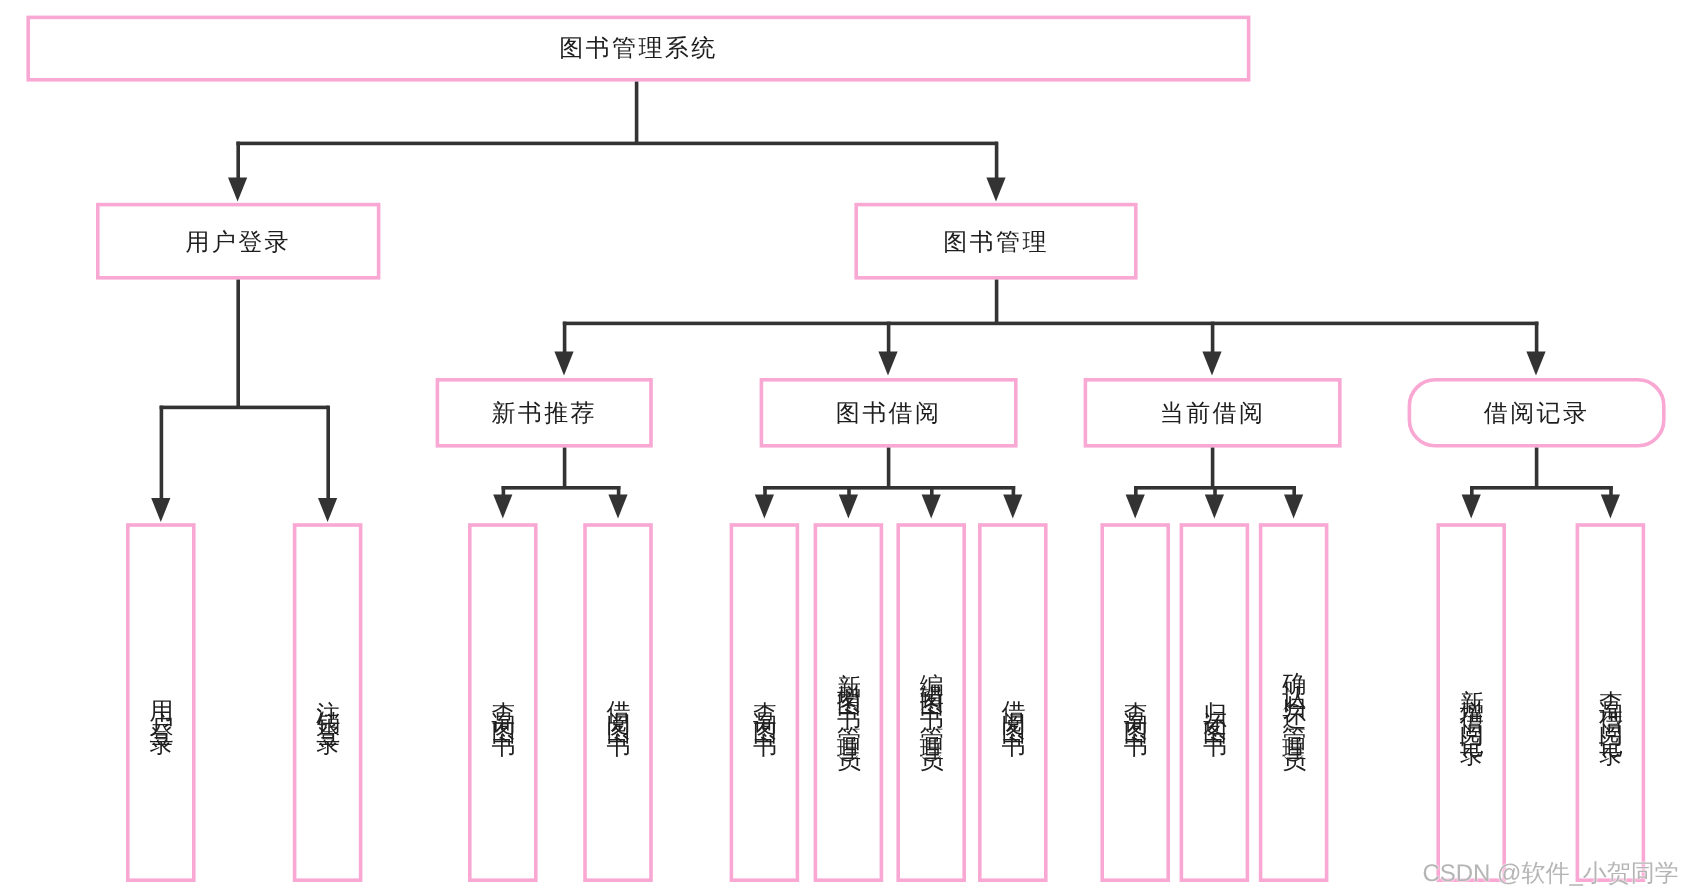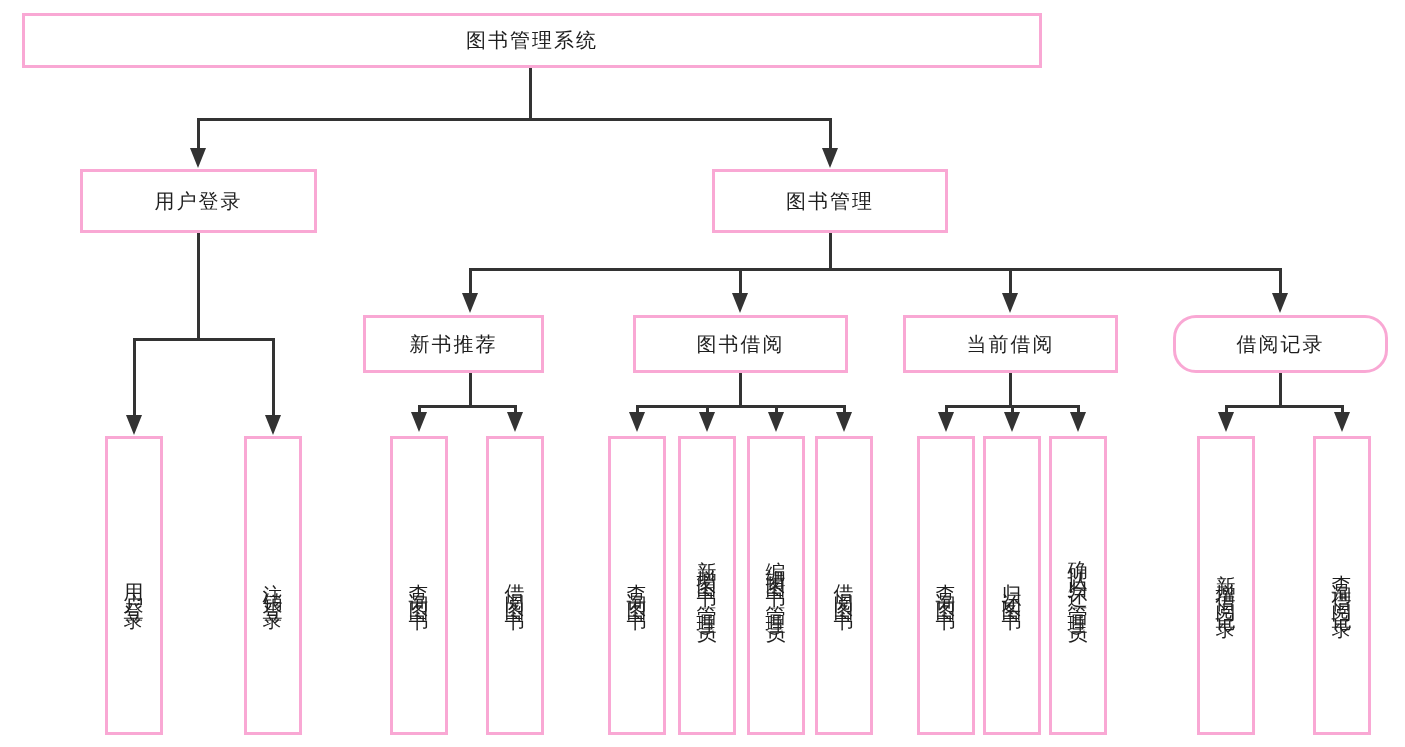--- a/index.html
+++ b/index.html
@@ -183,14 +183,15 @@
     <span class="vtext">确认归还（管理员）</span>
   </div>
 
   <div class="box leaf" style="left:1197px;">
     <span class="vtext">新增借阅记录</span>
   </div>
   <div class="box leaf" style="left:1313px;">
     <span class="vtext">查询借阅记录</span>
   </div>
 
+  <div class="watermark">CSDN @软件_小贺同学</div>
 
 </div>
 
 </body></html>

